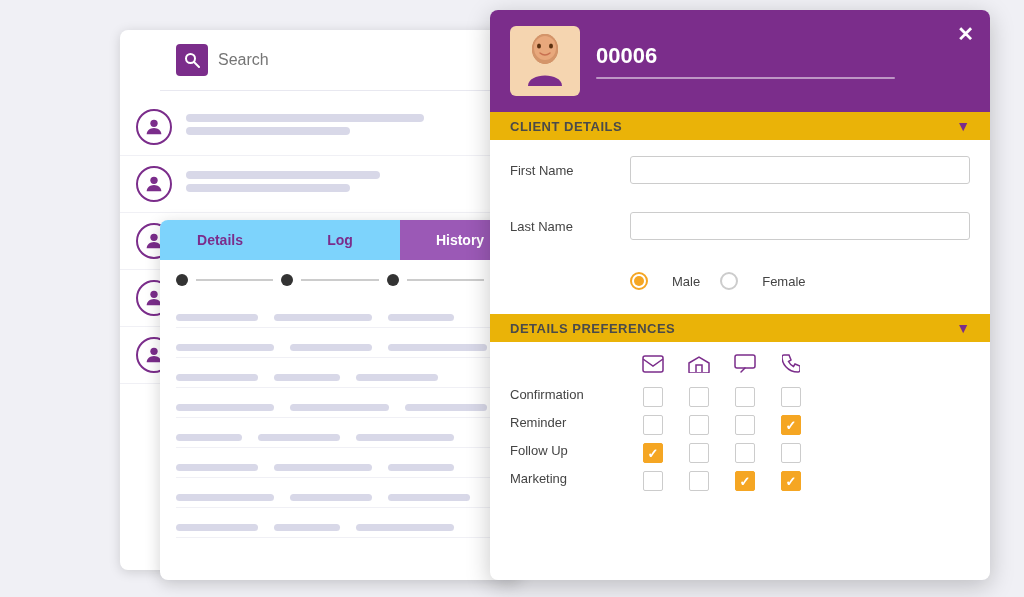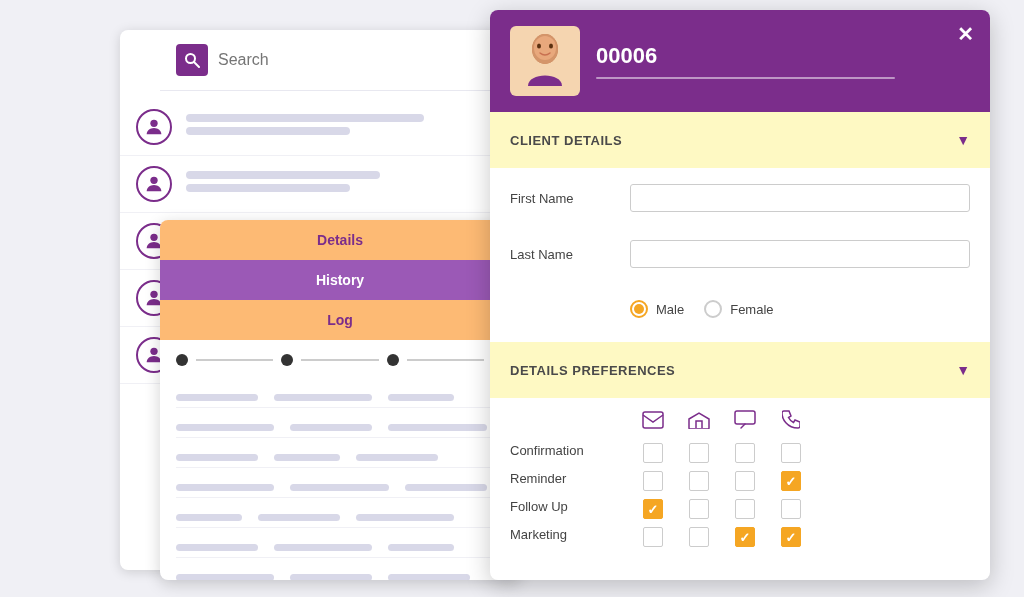--- a/index.html
+++ b/index.html
@@ -104,22 +104,21 @@
       width: 360px;
       height: 360px;
       background: white;
       border-radius: 8px;
       box-shadow: 0 4px 16px rgba(0,0,0,0.18);
       overflow: hidden;
     }
 
     .tabs-header {
       display: flex;
-      background: #fdba74;
-      flex-direction: column;
+      background: #7dd3fc;
     }
 
     .tab-item {
       flex: 1;
       text-align: center;
       padding: 12px 0;
       font-size: 14px;
       font-weight: 600;
       cursor: pointer;
       color: #7b2d8b;
@@ -239,22 +238,22 @@
       top: 14px;
       right: 16px;
       color: white;
       font-size: 20px;
       cursor: pointer;
       font-weight: bold;
       line-height: 1;
     }
 
     .section-header {
-      background: #fef9c3;
-      padding: 20px 20px;
+      background: #eab308;
+      padding: 6px 20px;
       display: flex;
       align-items: center;
       justify-content: space-between;
     }
 
     .section-title {
       font-size: 13px;
       font-weight: 700;
       color: #4a4a4a;
       letter-spacing: 0.5px;
@@ -296,21 +295,21 @@
     .radio-group {
       display: flex;
       align-items: center;
       gap: 20px;
       padding: 4px 0 8px 120px;
     }
 
     .radio-option {
       display: flex;
       align-items: center;
-      gap: 8px;
+      gap: 24px;
       font-size: 13px;
       color: #444;
       cursor: pointer;
     }
 
     .radio-circle {
       width: 18px;
       height: 18px;
       border-radius: 50%;
       border: 2px solid #ccc;
@@ -469,22 +468,22 @@
         <div class="line-placeholder medium"></div>
         <div class="line-placeholder short"></div>
       </div>
     </div>
   </div>
 </div>
 
 <div class="tabs-panel">
   <div class="tabs-header">
     <div class="tab-item">Details</div>
+    <div class="tab-item">Log</div>
     <div class="tab-item active">History</div>
-    <div class="tab-item">Log</div>
   </div>
   <div class="progress-row">
     <div class="progress-dot"></div>
     <div class="progress-line"></div>
     <div class="progress-dot"></div>
     <div class="progress-line"></div>
     <div class="progress-dot"></div>
     <div class="progress-line"></div>
     <div class="progress-dot light"></div>
   </div>

